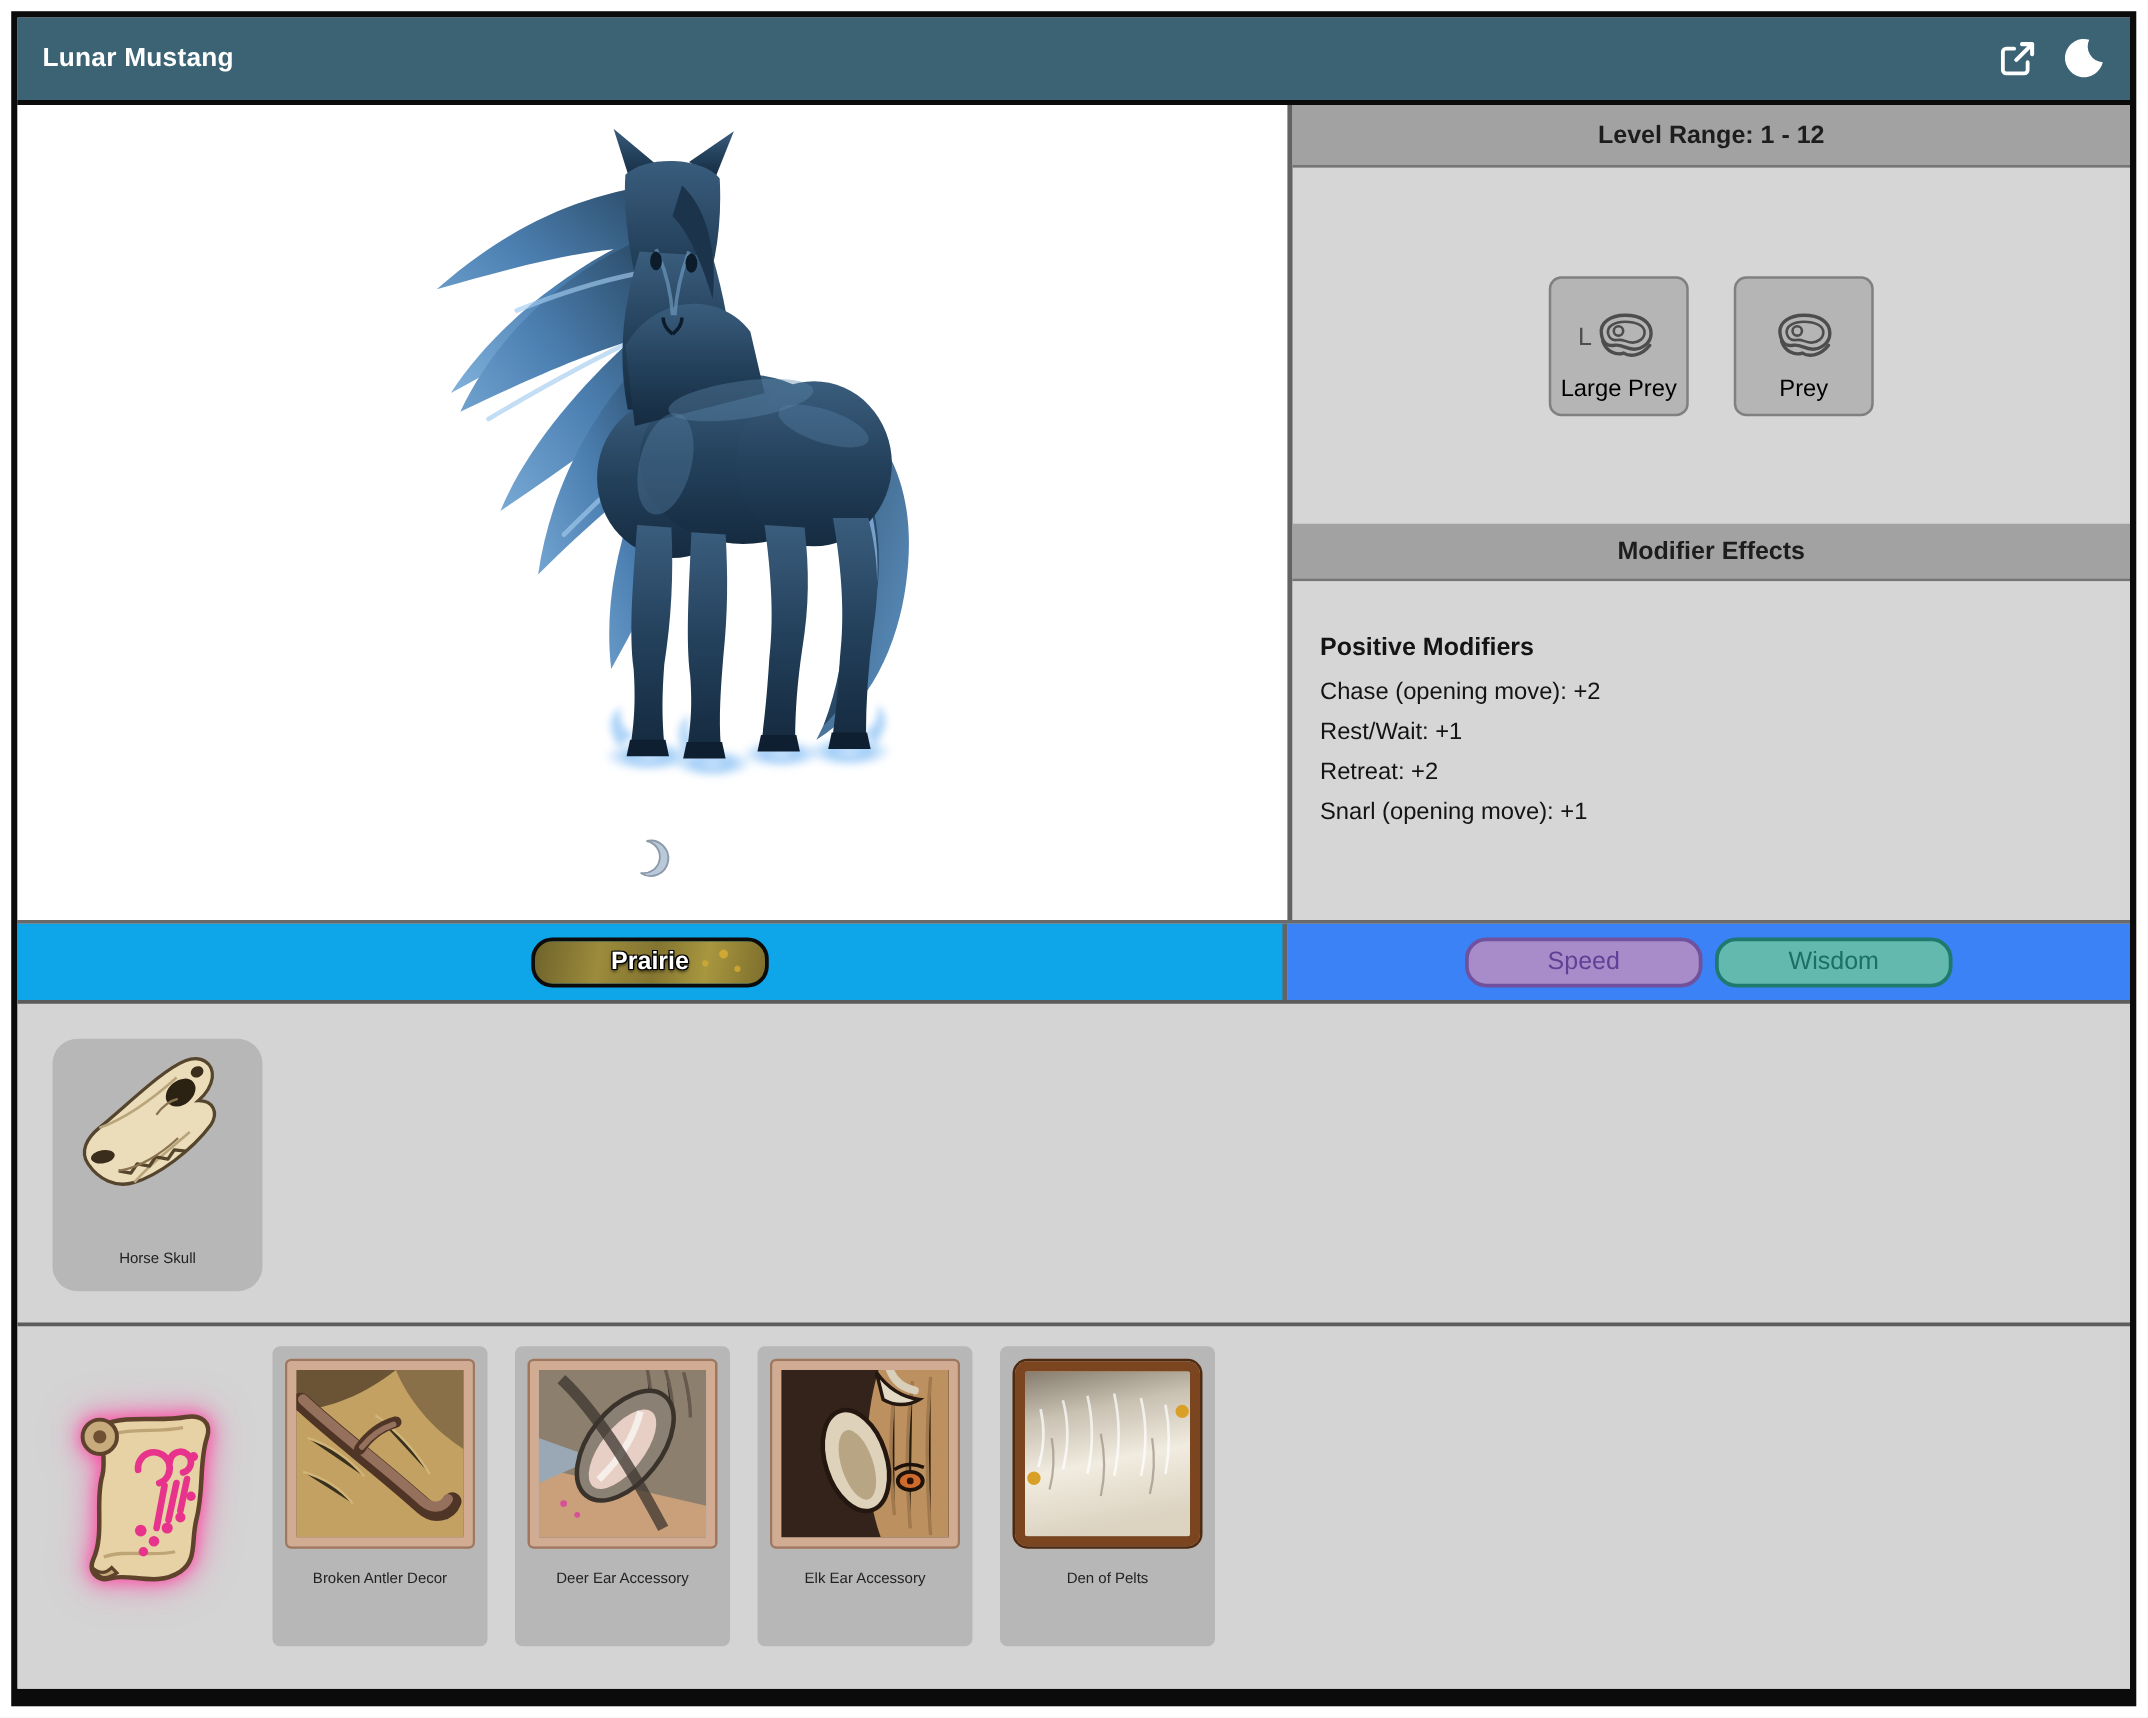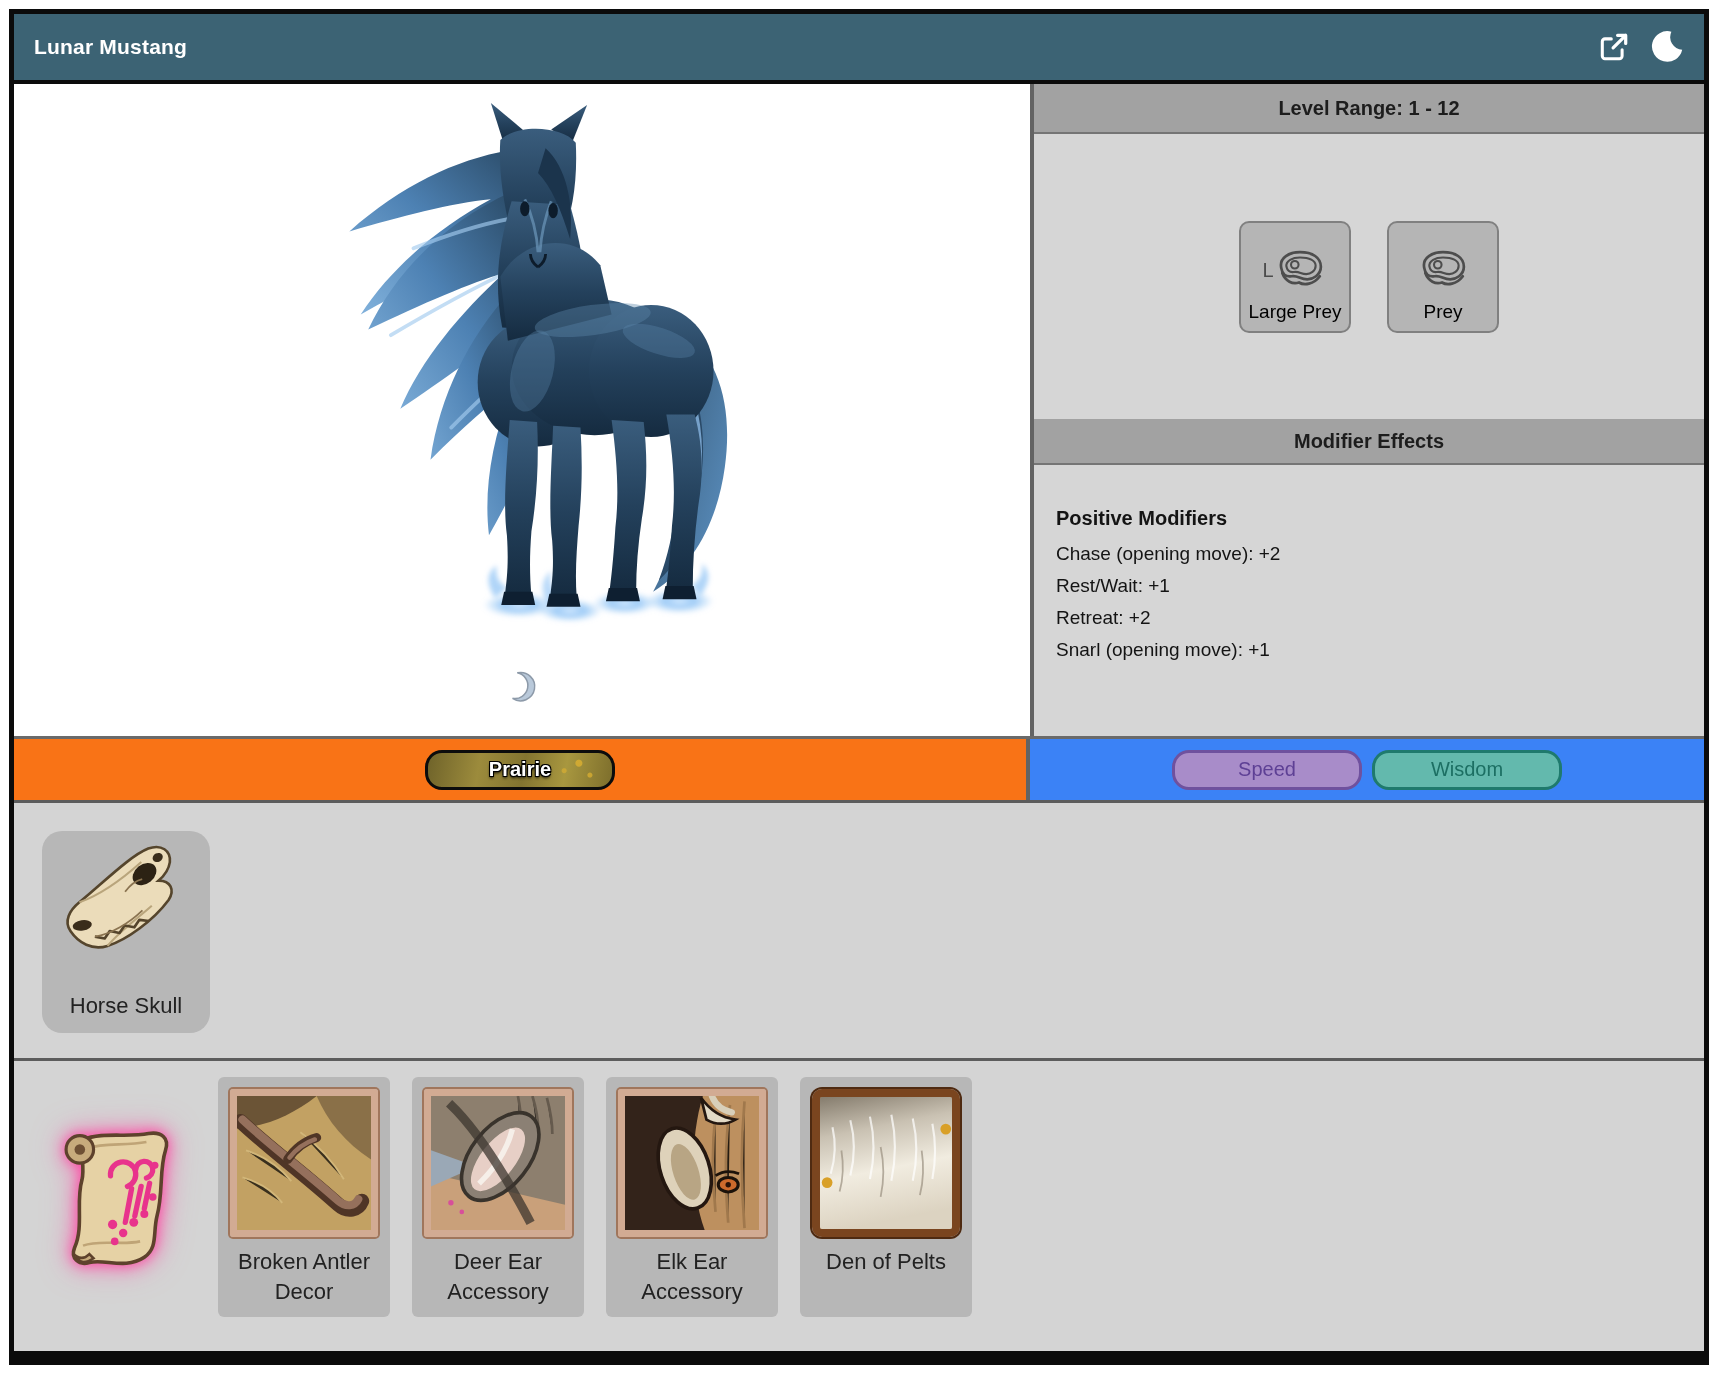--- a/index.html
+++ b/index.html
@@ -44,21 +44,21 @@
   .steak{ width:56px; height:48px; }
   .prey-label{ font-size:19px; color:#000000; white-space:nowrap; }
 
   .modifier-bar{ height:46px; }
   .modifier-content{ flex:1 1 auto; background:#d6d6d6; padding:18px 22px; color:#141414; }
   .mod-heading{ font-size:20px; font-weight:bold; margin-bottom:8px;margin-top:24px; }
   .mod-line{ font-size:19px; line-height:32px; }
 
   
   .strip-row{ flex:0 0 64px; display:flex; border-top:3px solid #6a6a6a; }
-  .strip-left{ flex:1 1 auto; background:#f97316; border-right:4px solid #636363;
+  .strip-left{ flex:1 1 auto; background:#0ea5e9; border-right:4px solid #636363;
     display:flex; align-items:center; justify-content:center; }
   .strip-right{ flex:0 0 674px; background:#3b82f6; display:flex; align-items:center; justify-content:center; gap:10px; }
 
   .pill{ height:40px; border-radius:17px; display:flex; align-items:center; justify-content:center;
     font-size:20px; cursor:pointer; }
   .biome-pill{
     width:190px; border:3px solid #0c0c0c; color:#fff; font-weight:bold;
     background:
       radial-gradient(circle at 82% 30%, rgba(224,178,48,.75) 0 3px, transparent 4px),
       radial-gradient(circle at 88% 65%, rgba(224,178,48,.7) 0 2px, transparent 3px),
@@ -71,21 +71,21 @@
 
   
   .drops-section{ flex:0 0 258px; background:#d4d4d4; border-top:3px solid #5c5c5c;
     display:flex; align-items:flex-start; padding:28px 0 0 28px; }
   .item-card{
     width:168px; background:#b7b7b7; border-radius:20px; padding:8px 8px 12px;
     display:flex; flex-direction:column; align-items:center; cursor:pointer;
   }
   .skull-card{ height:202px; justify-content:space-between; }
   .skull-svg{ width:150px; height:140px; }
-  .card-label{ font-size:22px; line-height:30px; color:#222; text-align:center; }
+  .card-label{ font-size:12px; line-height:30px; color:#222; text-align:center; }
 
   
   .craft-section{ flex:1 1 auto; background:#d4d4d4; border-top:3px solid #5c5c5c;
     display:flex; align-items:flex-start; padding-left:30px; gap:22px; }
   .scroll-wrap{ width:152px; margin-top:62px; display:flex; justify-content:center; }
   .scroll-svg{ width:140px; height:148px;
     filter:drop-shadow(0 0 7px rgba(255,64,160,.95)) drop-shadow(0 0 14px rgba(255,64,160,.55)); }
   .craft-card{ margin-top:16px; width:172px; border-radius:6px; padding:12px 12px 10px; min-height:240px; }
   .art{ width:148px; height:148px; border:7px solid #d2ab93; border-radius:3px;
     box-shadow:inset 0 0 0 2px #8a5f49, 0 0 0 2px #a0765c; overflow:hidden; position:relative; }

